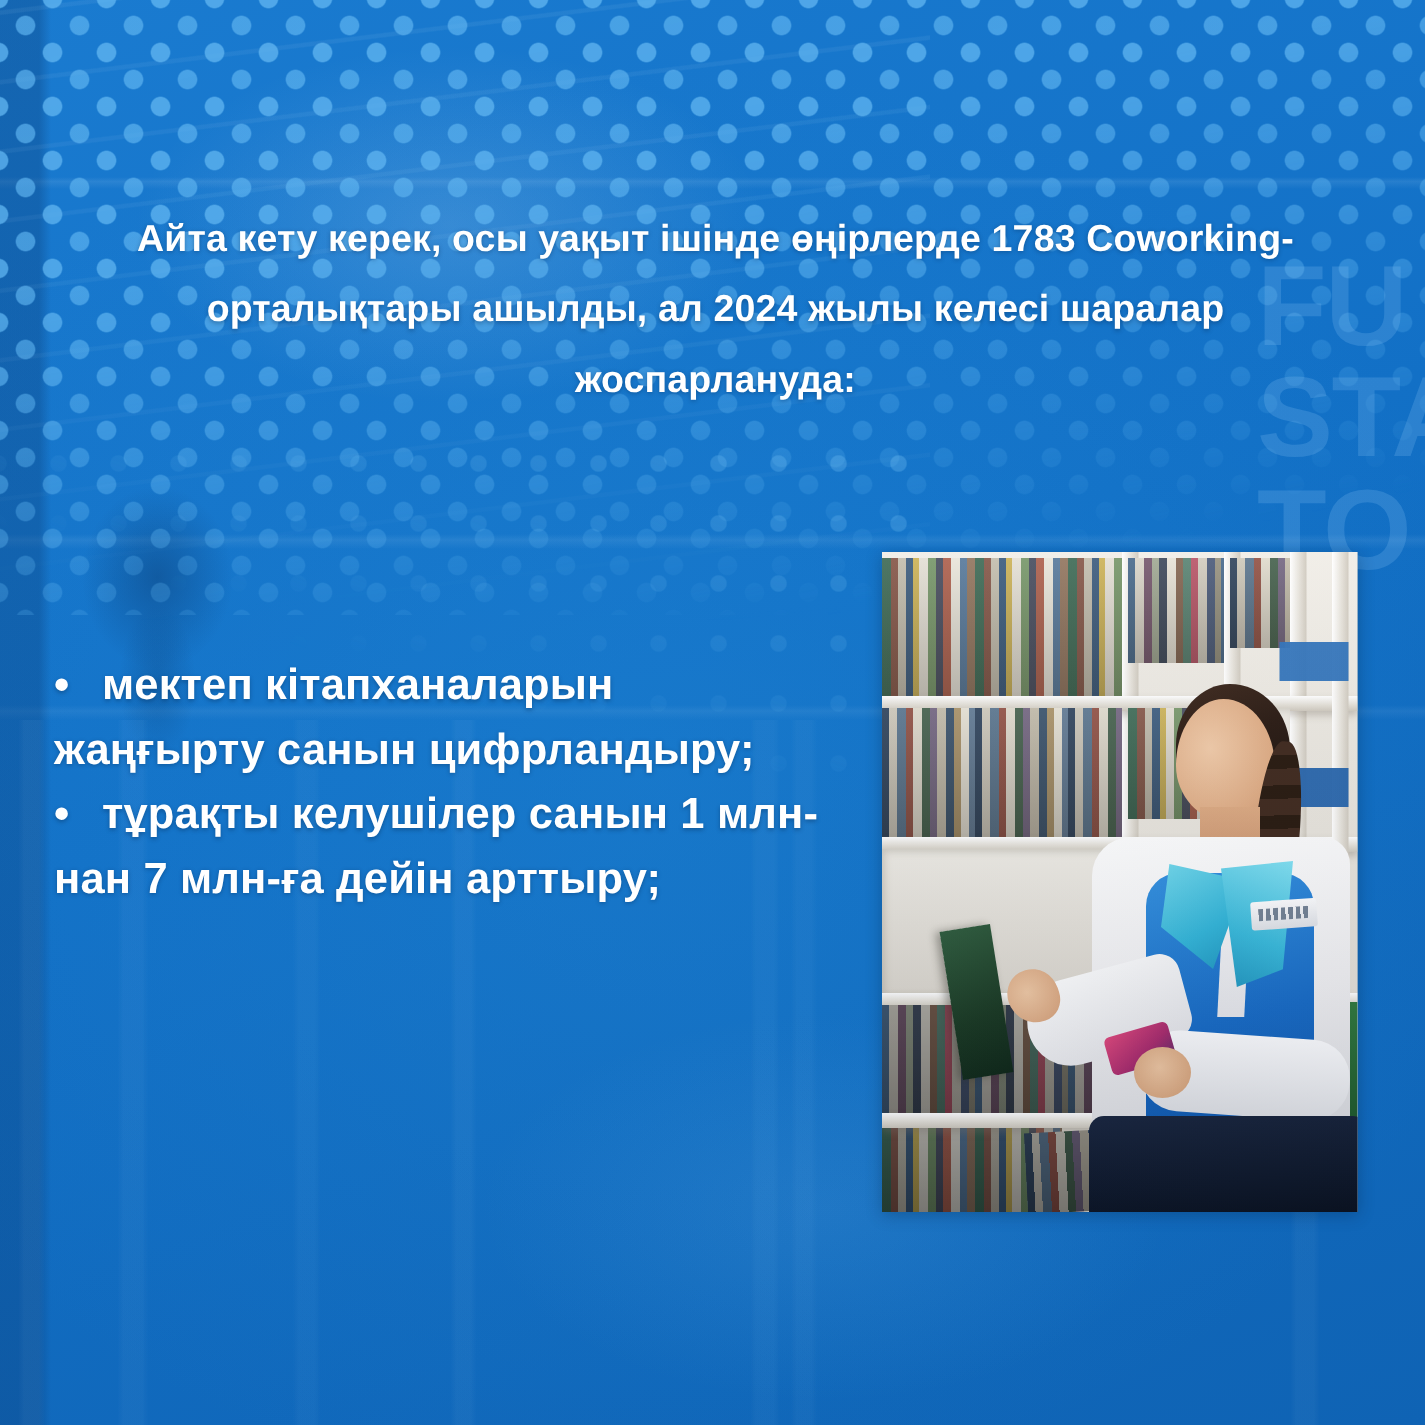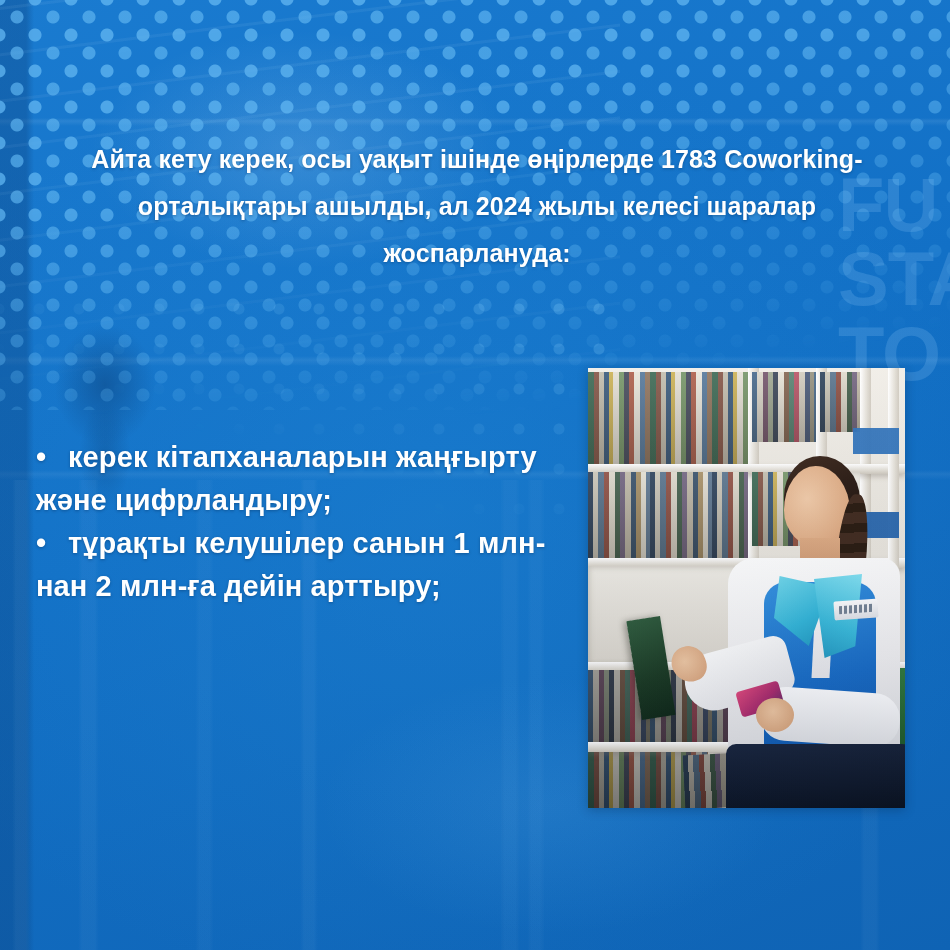--- a/index.html
+++ b/index.html
@@ -307,22 +307,22 @@
 
   <div class="watermark">
     <div>FU</div>
     <div>STA</div>
     <div>TO</div>
   </div>
 
   <div class="title">Айта кету керек, осы уақыт ішінде өңірлерде 1783 Coworking-орталықтары ашылды, ал 2024 жылы келесі шаралар жоспарлануда:</div>
 
   <div class="bullets">
-    <p><span class="b">•</span><span>керек кітапханаларын жаңғырту және цифрландыру;</span></p>
-    <p><span class="b">•</span><span>тұрақты келушілер санын 1 млн-нан 2 млн-ға дейін арттыру;</span></p>
+    <p><span class="b">•</span><span>мектеп кітапханаларын жаңғырту санын цифрландыру;</span></p>
+    <p><span class="b">•</span><span>тұрақты келушілер санын 1 млн-нан 7 млн-ға дейін арттыру;</span></p>
   </div>
 
   <div class="photo" role="img">
     <div class="photo-inner photo-blur">
       <div class="wall"></div>
 
       <div class="shelf-v" style="left:160px; top:0; height:216px;"></div>
       <div class="shelf-v" style="left:228px; top:0; height:120px;"></div>
       <div class="shelf-v" style="left:272px; top:0; height:300px;"></div>
 

